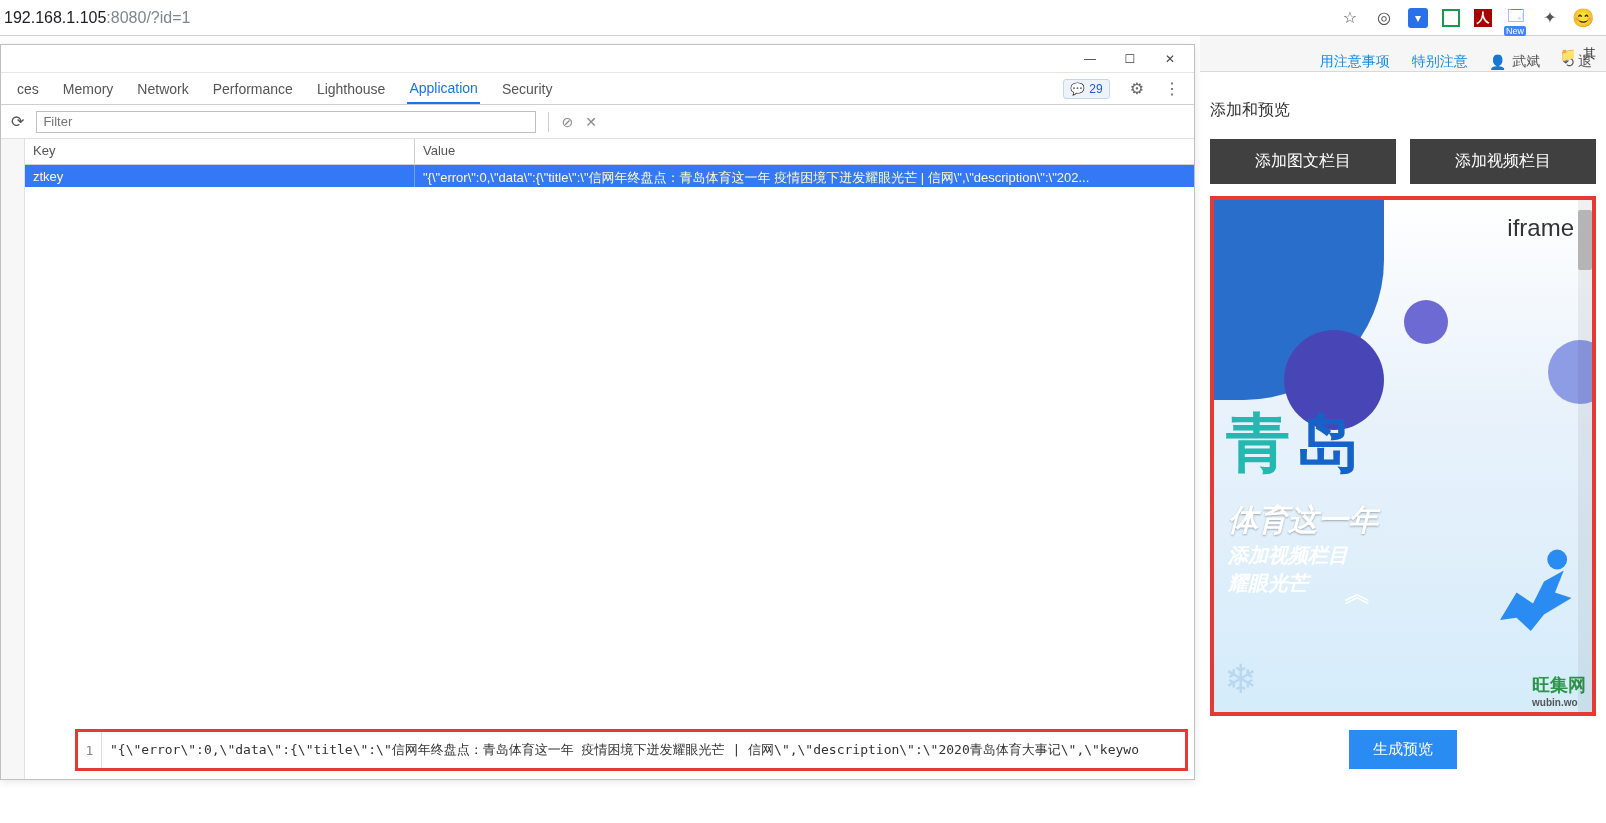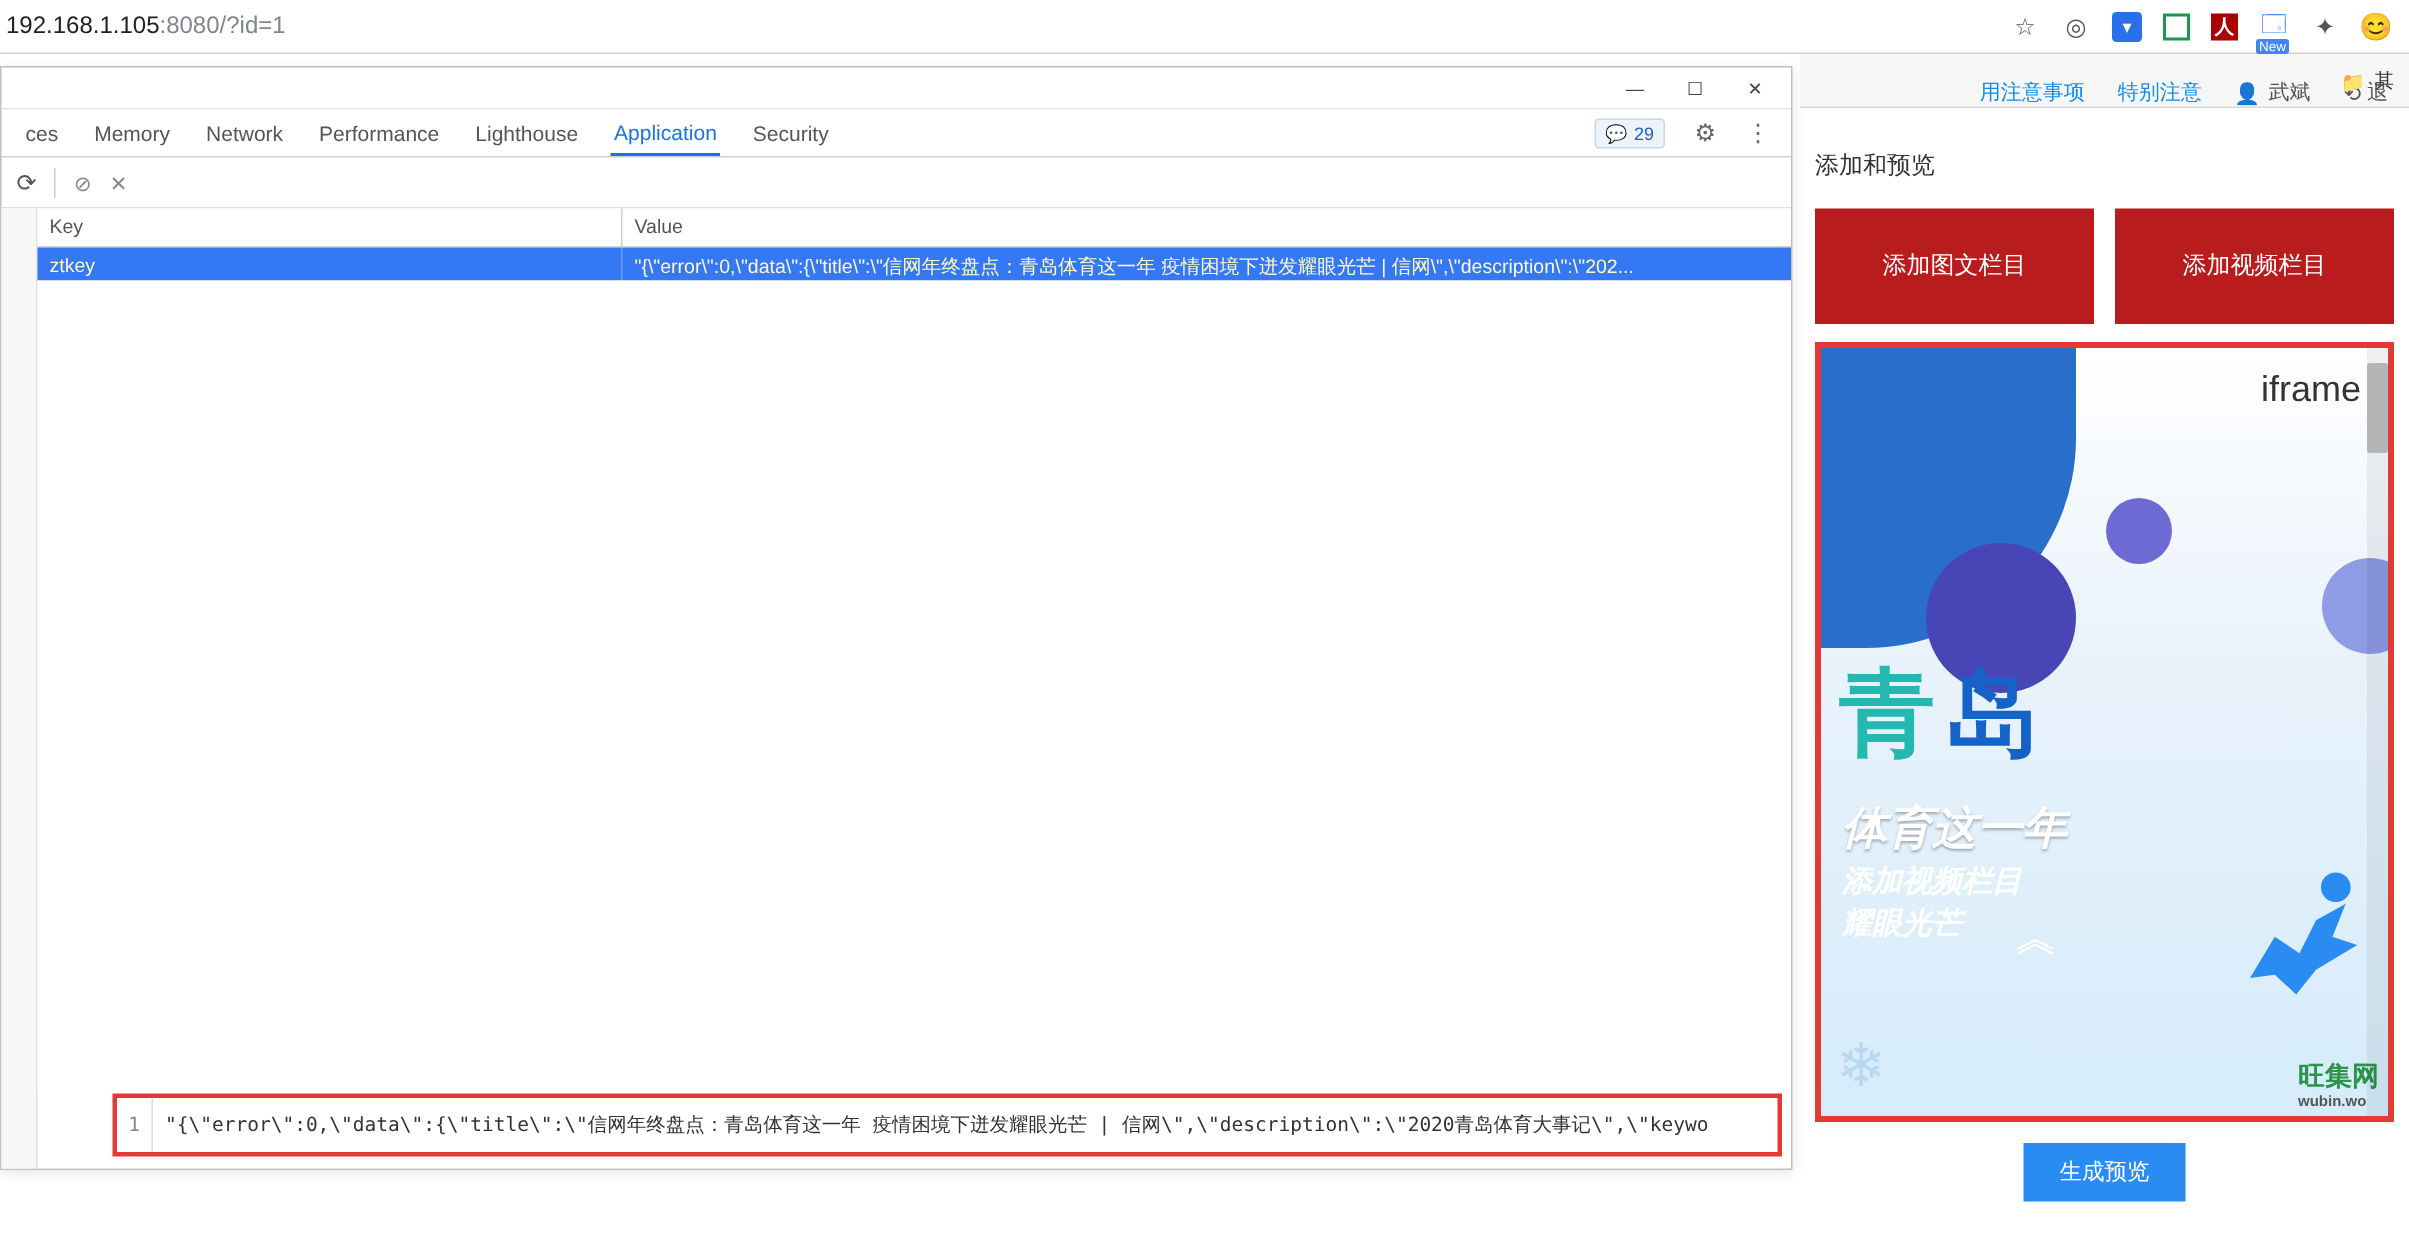--- a/index.html
+++ b/index.html
@@ -101,21 +101,21 @@
   height:36px; display:flex; align-items:flex-end; justify-content:flex-end; gap:22px; padding:0 14px;
   border-bottom:1px solid #d9d9d9; background:#f6f6f6;
   font-size:14px; color:#333;
 }
 .right-header .link{ color:#108ee9;}
 .right-header .user{ display:flex; align-items:center; gap:5px; color:#555;}
 .right-header .logout{ display:flex; align-items:center; gap:4px; color:#555;}
 .right-content { padding:22px 10px 10px 10px; display:flex; flex-direction:column;}
 .section-title{ font-size:16px; color:#333; margin:6px 0 18px 0;}
 .btn-row{ display:flex; gap:14px;}
-.btn-blue{ flex:1; background:#b91c1c; color:#fff; text-align:center; padding:28px 0; font-size:16px; cursor:pointer; border:none;}
+.btn-blue{ flex:1; background:#404040; color:#fff; text-align:center; padding:12px 0; font-size:16px; cursor:pointer; border:none;}
 .iframe-box{
   margin-top:12px;
   border:4px solid #e53935;
   height:520px;
   position:relative;
   overflow:hidden;
 }
 .iframe-bg{
   position:absolute; inset:0;
   background: linear-gradient(180deg,#fff 0%,#e9f2fb 40%, #d5ecfa 100%);
@@ -181,20 +181,21 @@
     <div class="devtools-tabs-spacer"></div>
     <span class="msg-badge">
       <span>💬</span>
       <span>29</span>
     </span>
     <span class="gear-ic">⚙</span>
     <span class="dots-ic">⋮</span>
   </div>
   <div class="filter-row">
     <span class="refresh-ic">⟳</span>
+    <input class="filter-input" placeholder="Filter" style="">
     <span class="filter-divider"></span>
     <span class="ban-ic">⊘</span>
     <span class="x-ic">✕</span>
   </div>
   <div class="storage-body">
     <div class="left-gutter"></div>
     <div class="table-wrap">
       <div class="tbl-head">
         <div class="col col-key">Key</div>
         <div class="col col-val">Value</div>

